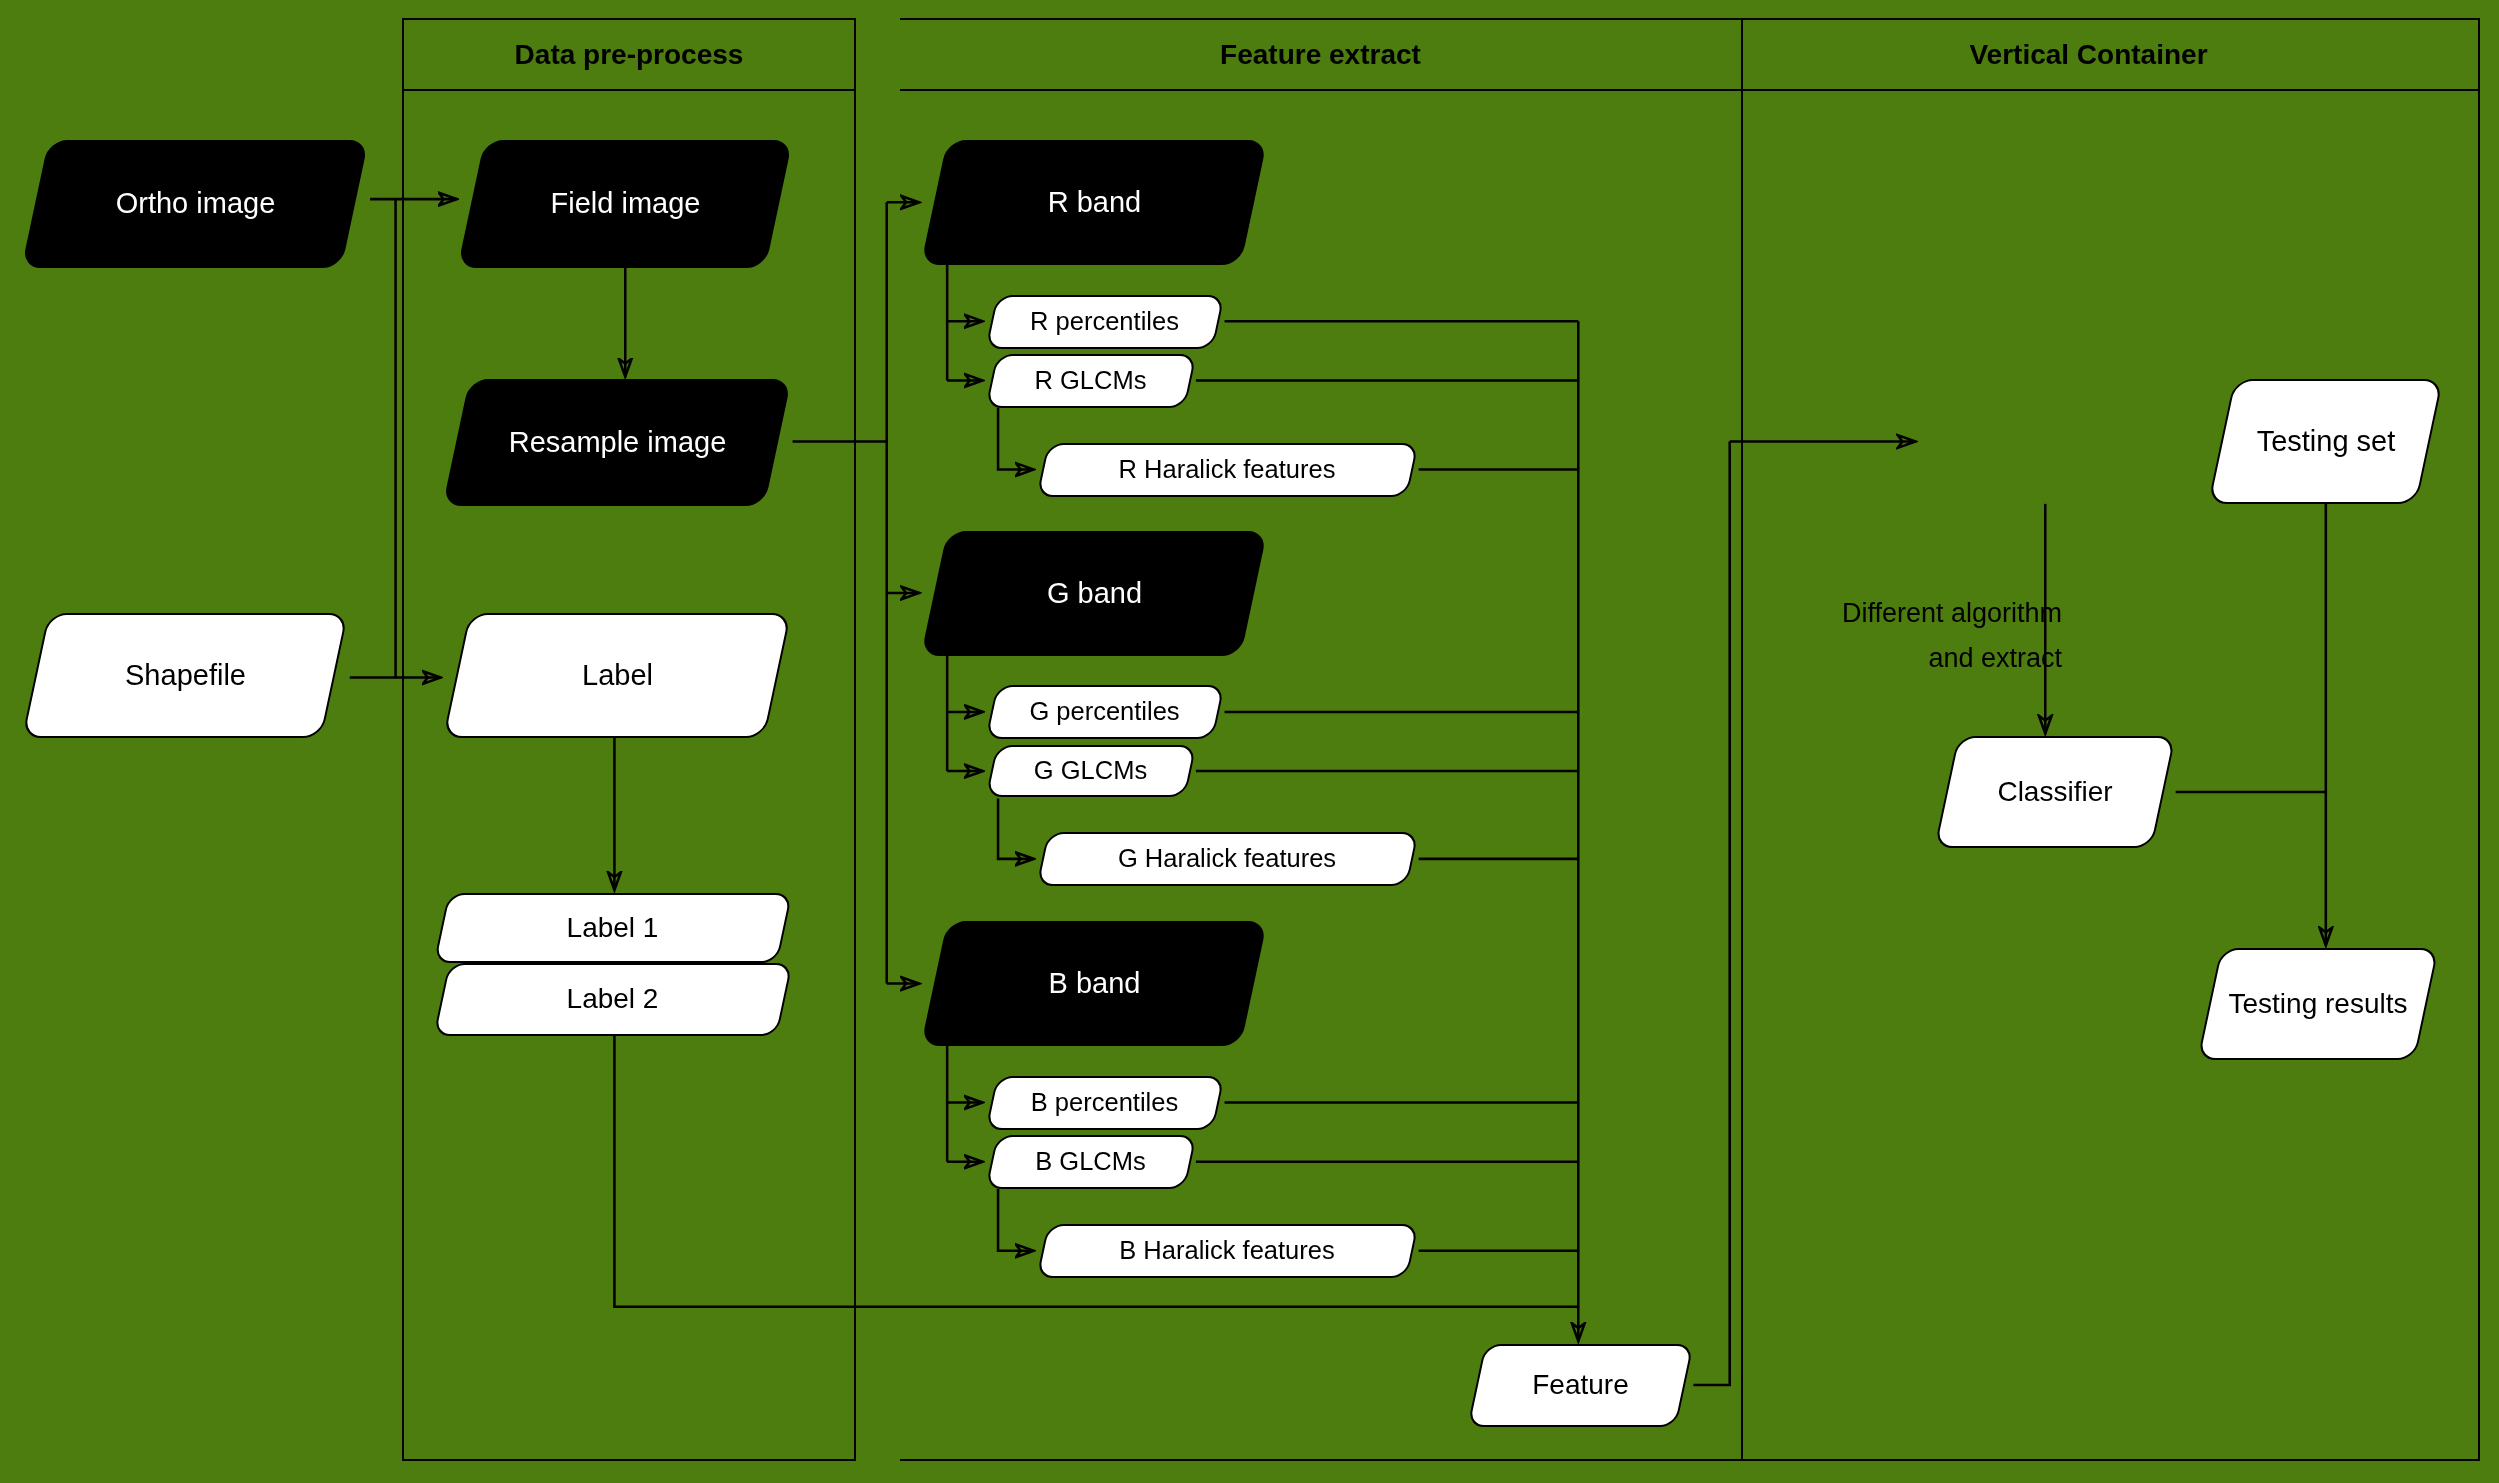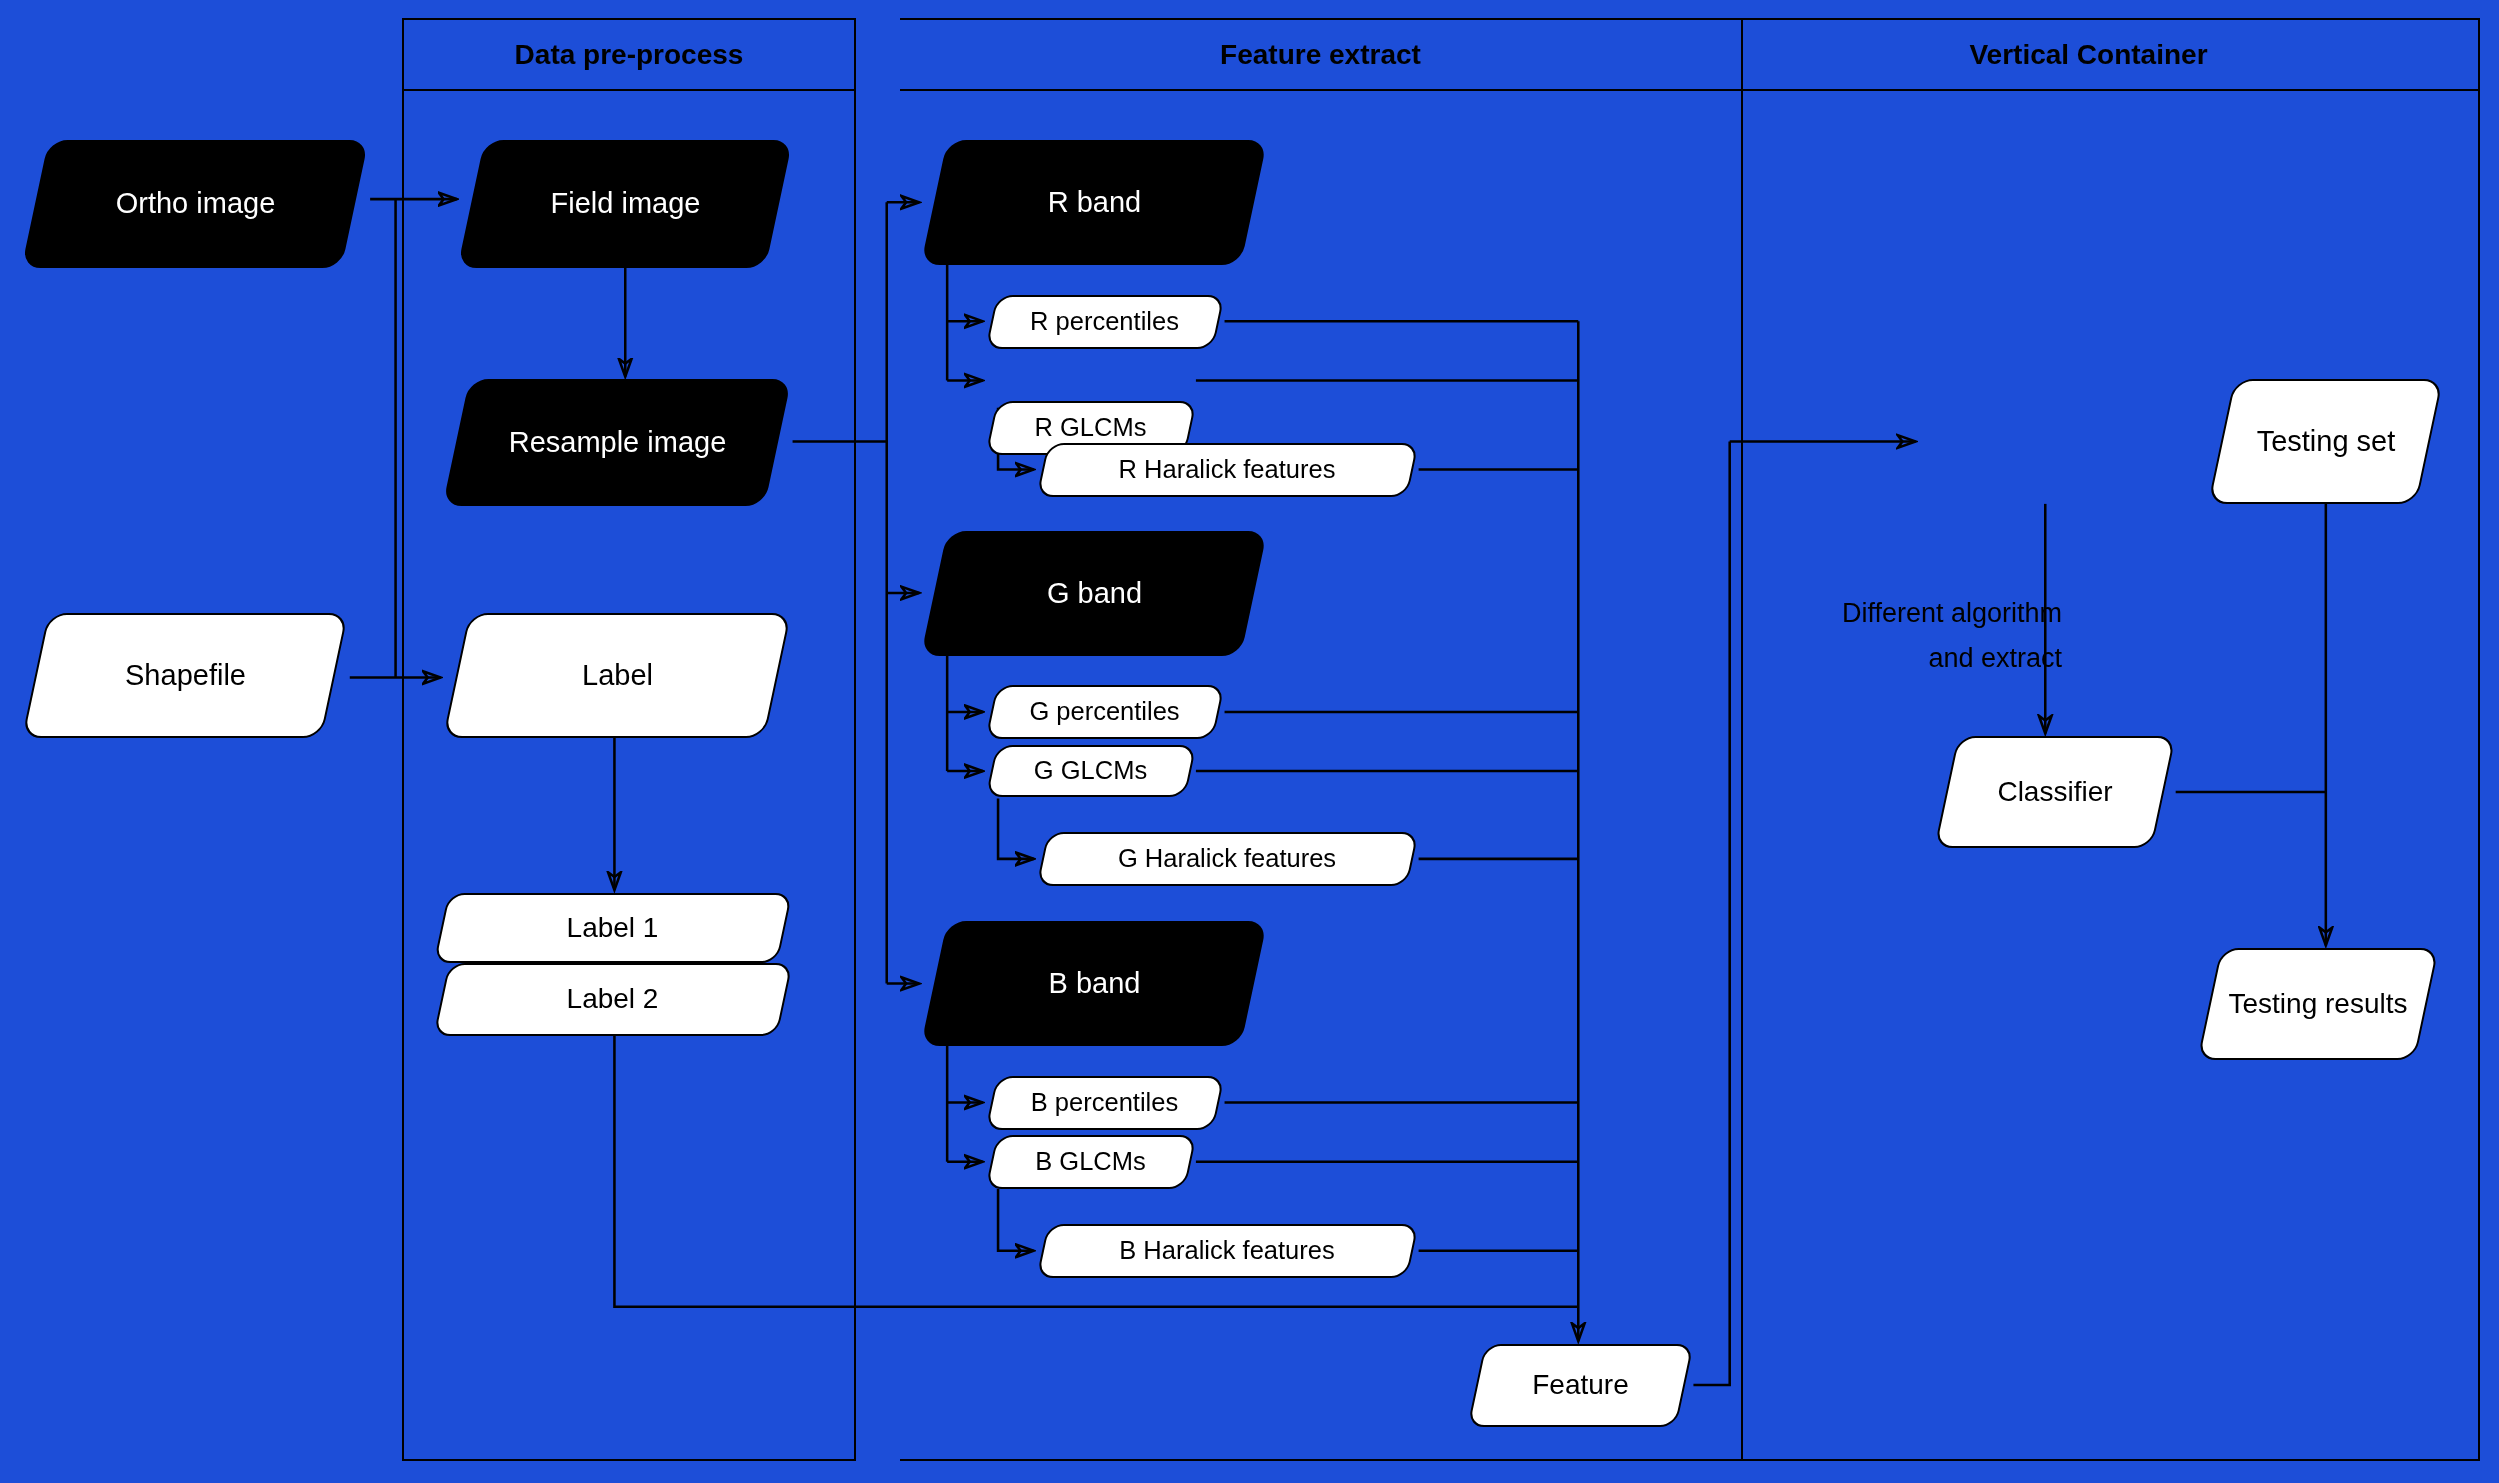--- a/index.html
+++ b/index.html
@@ -1,17 +1,17 @@
 <!DOCTYPE html>
 <html style="font-size:10.2px"><head>
 <meta charset="utf-8">
 <style>
   html,body{margin:0;padding:0;background:#ffffff;}
   .canvas{
-    position:relative;width:2500px;height:1483px;background:#1d4ed8;
+    position:relative;width:2500px;height:1483px;background:#4d7c0f;
     font-family:"Liberation Sans",sans-serif;overflow:hidden;color:#000;
   }
   
   .container{position:absolute;border:2.5px solid #000;background:transparent;box-sizing:border-box;}
   .container.no-left{border-left:none;}
   .chead{
     position:absolute;left:0;right:0;top:0;height:71px;border-bottom:2.5px solid #000;
     display:flex;align-items:center;justify-content:center;
     font-size:28px;font-weight:bold;box-sizing:border-box;
   }
@@ -159,21 +159,21 @@
   <div class="node black lg" style="left:921px;top:140px;width:347px;height:125px;">
     <i class="sh"></i>
     <span class="lb">R band</span>
   </div>
 
   <div class="node pill" style="left:985px;top:295px;width:239px;height:54px;">
     <i class="sh"></i>
     <span class="lb">R percentiles</span>
   </div>
 
-  <div class="node pill" style="left:985px;top:354px;width:211px;height:54px;margin-top:47px;">
+  <div class="node pill" style="left:985px;top:354px;width:211px;height:54px;">
     <i class="sh"></i>
     <span class="lb">R GLCMs</span>
   </div>
 
   <div class="node pill" style="left:1036px;top:443px;width:382px;height:54px;">
     <i class="sh"></i>
     <span class="lb">R Haralick features</span>
   </div>
 
   <div class="node black lg" style="left:921px;top:531px;width:347px;height:125px;">

